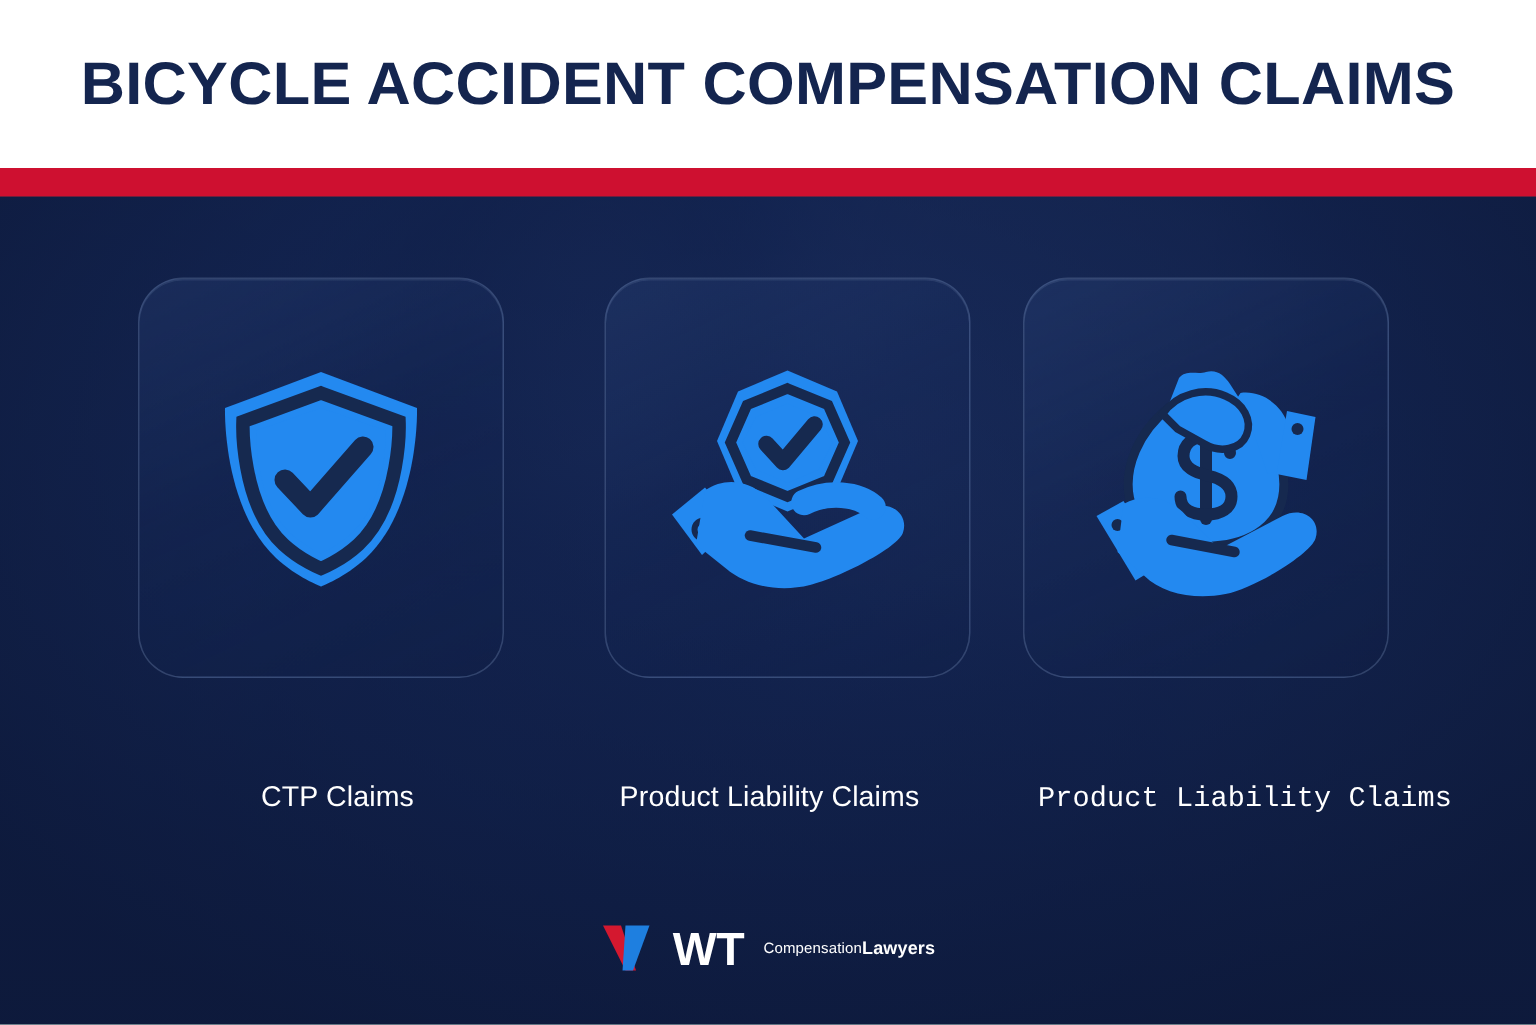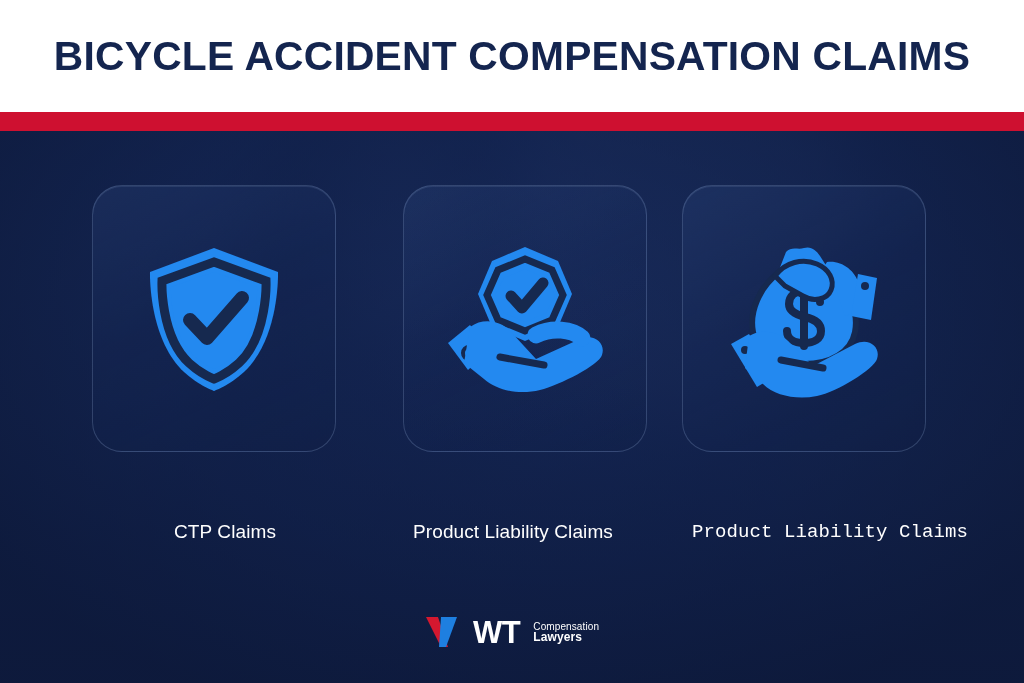--- a/index.html
+++ b/index.html
@@ -161,21 +161,20 @@
   .logo-wt {
     color: #FFFFFF;
     font-family: "Liberation Sans Narrow", "Liberation Sans", sans-serif;
     font-weight: 700;
     font-size: 31px;
     line-height: 31px;
     letter-spacing: -0.4px;
   }
   .logo-tag {
     display: flex;
-    flex-direction: column;
     justify-content: center;
     margin-left: 5px;
   }
   .logo-tag-1 {
     color: #FFFFFF;
     font-family: "Liberation Sans Narrow", "Liberation Sans", sans-serif;
     font-size: 10px;
     font-weight: 400;
     line-height: 11px;
     letter-spacing: 0.1px;

